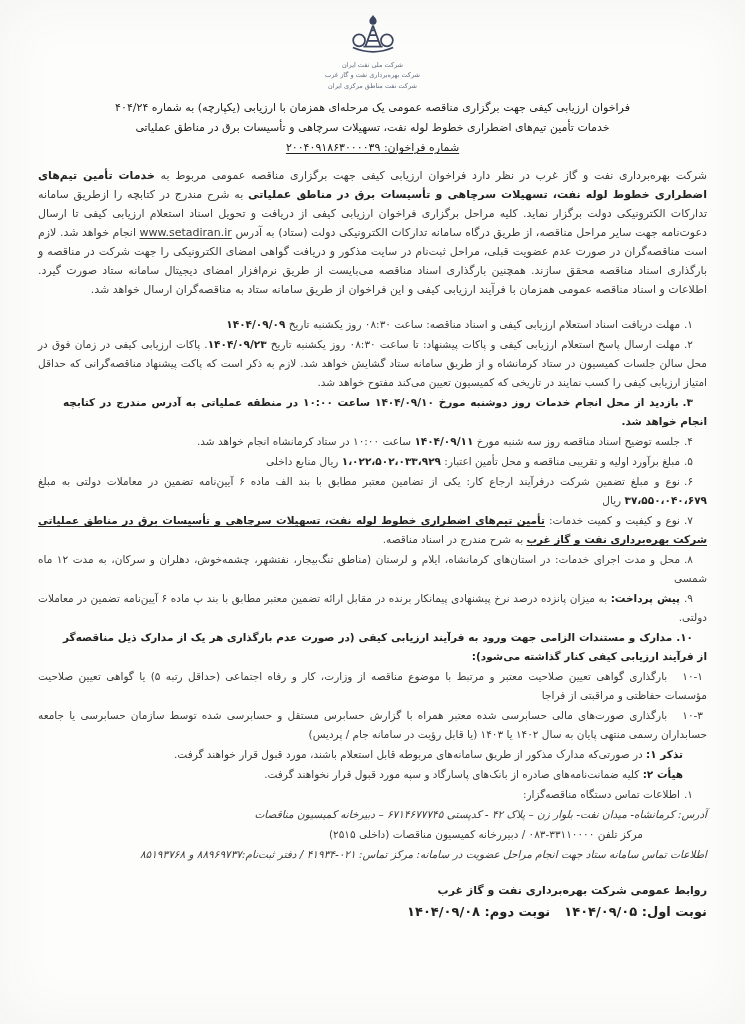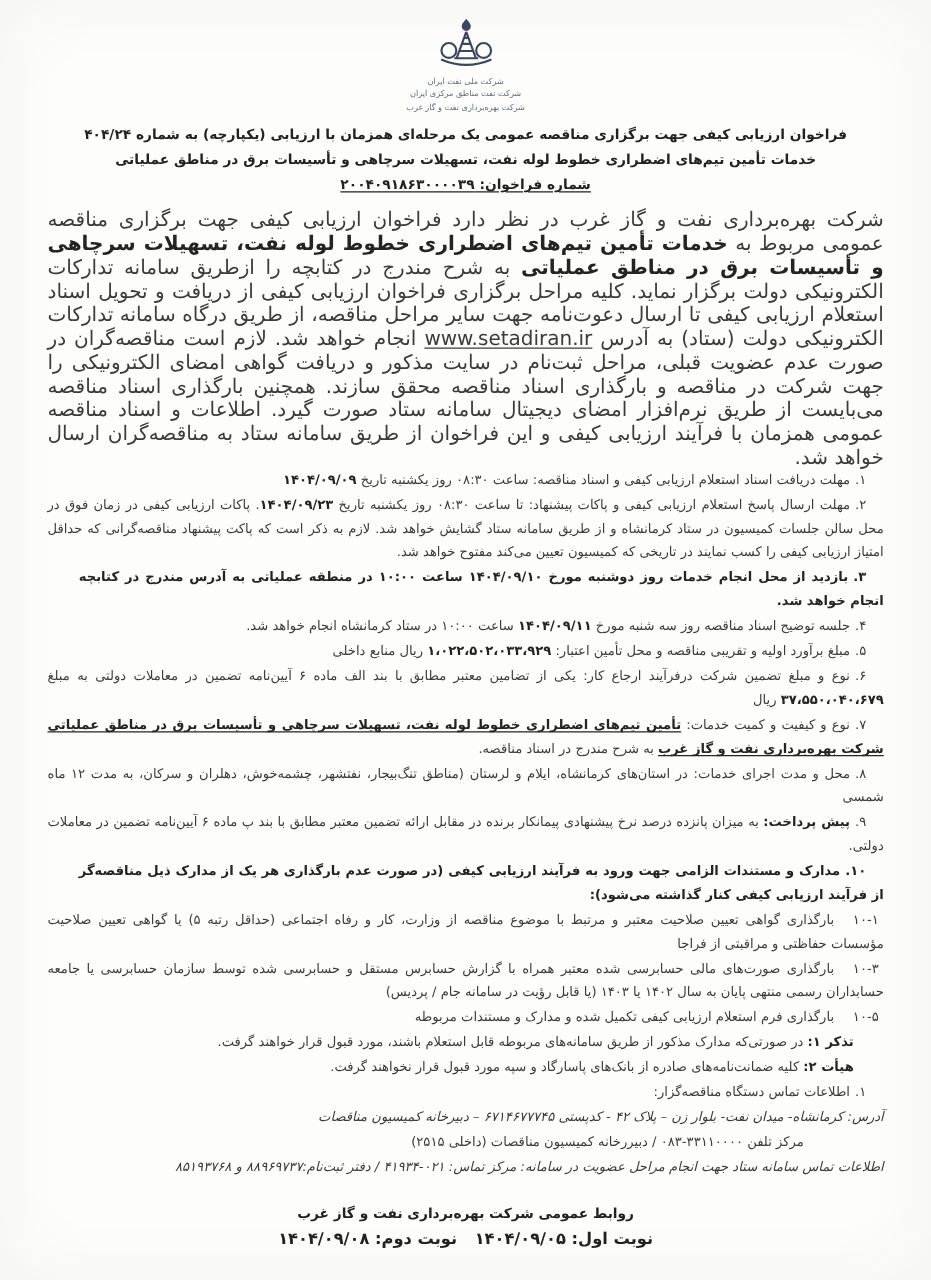--- a/index.html
+++ b/index.html
@@ -15,60 +15,60 @@
     overflow:hidden;
     box-sizing:border-box;
     padding:14px 38px 0 38px;
   }
   
   .letterhead{text-align:center;line-height:0;}
   .letterhead svg{display:inline-block;}
   .logo-script{font-size:6.5px;line-height:1.6;color:#636e80;letter-spacing:.2px;}
   
   .title-block{margin-top:7px;text-align:center;}
-  .t{font-size:11px;font-weight:bold;color:#222;line-height:20px;}
+  .t{font-size:11px;font-weight:normal;color:#222;line-height:20px;}
   .t.u{text-decoration:underline;text-underline-offset:2px;}
   
-  .intro{margin:8px 0 0 0;font-size:16px;line-height:19px;text-align:justify;color:#3c3c3c;}
+  .intro{margin:8px 0 16px 0;font-size:11px;line-height:19px;text-align:justify;color:#3c3c3c;}
   .b{font-weight:bold;color:#242424;}
   .bu{font-weight:bold;color:#242424;text-decoration:underline;text-underline-offset:2px;}
   .url{text-decoration:underline;text-underline-offset:2px;color:#3c3c3c;unicode-bidi:embed;}
   
   .list{font-size:10.5px;line-height:19px;}
   .li{text-align:justify;text-indent:14px;margin:0 0 1px 0;}
   .li.bold-row{font-weight:bold;color:#242424;margin-left:25px;}
   .sub{text-indent:4px;}
   .num{margin-left:4px;}
   .num2{margin-left:15px;}
   .note{margin-right:24px;text-indent:0;}
   .phone-line{margin-right:64px;text-indent:0;}
   .plain{text-indent:0;font-style:italic;}
   
-  .footer{margin-top:16px;text-align:center;}
+  .footer{margin-top:16px;}
   .f1{font-size:11px;font-weight:bold;color:#222;line-height:21px;}
   .f2{font-size:13px;font-weight:bold;color:#222;line-height:21px;}
   .f2 .gap{display:inline-block;width:14px;}
 </style>
 </head>
 <body>
 
 <div class="paper">
 
   <div class="letterhead">
     <svg width="58" height="46" viewBox="0 0 60 48" fill="none" xmlns="http://www.w3.org/2000/svg">
       <path d="M30 1c1.8 2.6 3.8 3.8 3.8 6.4a3.8 3.8 0 1 1-7.6 0C26.2 4.8 28.2 3.6 30 1z" fill="#3d4660"></path>
       <path d="M30 12 L22 34 M30 12 L38 34 M24.5 28 H35.5 M26.5 22 H33.5 M28 17 H32" stroke="#3d4660" stroke-width="1.8"></path>
       <circle cx="15.5" cy="27.5" r="6.2" stroke="#3d4660" stroke-width="1.8"></circle>
       <circle cx="44.5" cy="27.5" r="6.2" stroke="#3d4660" stroke-width="1.8"></circle>
       <path d="M9 35 Q30 44 51 35" stroke="#3d4660" stroke-width="1.8"></path>
       <path d="M20 34 H40" stroke="#3d4660" stroke-width="1.8"></path>
     </svg>
     <div class="logo-script">شرکت ملی نفت ایران</div>
+    <div class="logo-script">شرکت بهره‌برداری نفت و گاز غرب</div>
     <div class="logo-script">شرکت نفت مناطق مرکزی ایران</div>
-    <div class="logo-script">شرکت بهره‌برداری نفت و گاز غرب</div>
   </div>
 
   <div class="title-block">
     <div class="t">فراخوان ارزیابی کیفی جهت برگزاری مناقصه عمومی یک مرحله‌ای همزمان با ارزیابی (یکپارچه) به شماره ۴۰۴/۲۴</div>
     <div class="t">خدمات تأمین تیم‌های اضطراری خطوط لوله نفت، تسهیلات سرچاهی و تأسیسات برق در مناطق عملیاتی</div>
     <div class="t u">شماره فراخوان: ۲۰۰۴۰۹۱۸۶۳۰۰۰۰۳۹</div>
   </div>
 
   <p class="intro"><span>شرکت بهره‌برداری نفت و گاز غرب در نظر دارد فراخوان ارزیابی کیفی جهت برگزاری مناقصه عمومی مربوط به </span><span class="b">خدمات تأمین تیم‌های اضطراری خطوط لوله نفت، تسهیلات سرچاهی و تأسیسات برق در مناطق عملیاتی</span><span> به شرح مندرج در کتابچه را ازطریق سامانه تدارکات الکترونیکی دولت برگزار نماید. کلیه مراحل برگزاری فراخوان ارزیابی کیفی از دریافت و تحویل اسناد استعلام ارزیابی کیفی تا ارسال دعوت‌نامه جهت سایر مراحل مناقصه، از طریق درگاه سامانه تدارکات الکترونیکی دولت (ستاد) به آدرس </span><span class="url" dir="ltr">www.setadiran.ir</span><span> انجام خواهد شد. لازم است مناقصه‌گران در صورت عدم عضویت قبلی، مراحل ثبت‌نام در سایت مذکور و دریافت گواهی امضای الکترونیکی را جهت شرکت در مناقصه و بارگذاری اسناد مناقصه محقق سازند. همچنین بارگذاری اسناد مناقصه می‌بایست از طریق نرم‌افزار امضای دیجیتال سامانه ستاد صورت گیرد. اطلاعات و اسناد مناقصه عمومی همزمان با فرآیند ارزیابی کیفی و این فراخوان از طریق سامانه ستاد به مناقصه‌گران ارسال خواهد شد.</span></p>
 
@@ -93,21 +93,20 @@
     <div class="li"><span class="num">۹.</span><span class="b">پیش پرداخت:</span><span> به میزان پانزده درصد نرخ پیشنهادی پیمانکار برنده در مقابل ارائه تضمین معتبر مطابق با بند پ ماده ۶ آیین‌نامه تضمین در معاملات دولتی.</span></div>
 
     <div class="li bold-row"><span class="num">۱۰.</span><span>مدارک و مستندات الزامی جهت ورود به فرآیند ارزیابی کیفی (در صورت عدم بارگذاری هر یک از مدارک ذیل مناقصه‌گر از فرآیند ارزیابی کیفی کنار گذاشته می‌شود):</span></div>
 
     <div class="li sub"><span class="num2">۱۰-۱</span><span>بارگذاری گواهی تعیین صلاحیت معتبر و مرتبط با موضوع مناقصه از وزارت، کار و رفاه اجتماعی (حداقل رتبه ۵) یا گواهی تعیین صلاحیت مؤسسات حفاظتی و مراقبتی از فراجا</span></div>
 
 
     <div class="li sub"><span class="num2">۱۰-۳</span><span>بارگذاری صورت‌های مالی حسابرسی شده معتبر همراه با گزارش حسابرس مستقل و حسابرسی شده توسط سازمان حسابرسی یا جامعه حسابداران رسمی منتهی پایان به سال ۱۴۰۲ یا ۱۴۰۳ (یا قابل رؤیت در سامانه جام / پردیس)</span></div>
 
 
-    <div class="li sub"><span class="num2">۱۰-۵</span><span>بارگذاری فرم استعلام ارزیابی کیفی تکمیل شده و مدارک و مستندات مربوطه</span></div>
 
     <div class="li note"><span class="b">تذکر ۱:</span><span> در صورتی‌که مدارک مذکور از طریق سامانه‌های مربوطه قابل استعلام باشند، مورد قبول قرار خواهند گرفت.</span></div>
 
     <div class="li note"><span class="b">هیأت ۲:</span><span> کلیه ضمانت‌نامه‌های صادره از بانک‌های پاسارگاد و سپه مورد قبول قرار نخواهند گرفت.</span></div>
 
     <div class="li"><span class="num">۱.</span><span>اطلاعات تماس دستگاه مناقصه‌گزار:</span></div>
 
     <div class="li plain"><span>آدرس: کرمانشاه- میدان نفت- بلوار زن – پلاک ۴۲ - کدپستی ۶۷۱۴۶۷۷۷۴۵ – دبیرخانه کمیسیون مناقصات</span></div>
 
     <div class="li phone-line"><span>مرکز تلفن ۳۳۱۱۰۰۰۰-۰۸۳ / دبیررخانه کمیسیون مناقصات (داخلی ۲۵۱۵)</span></div>

